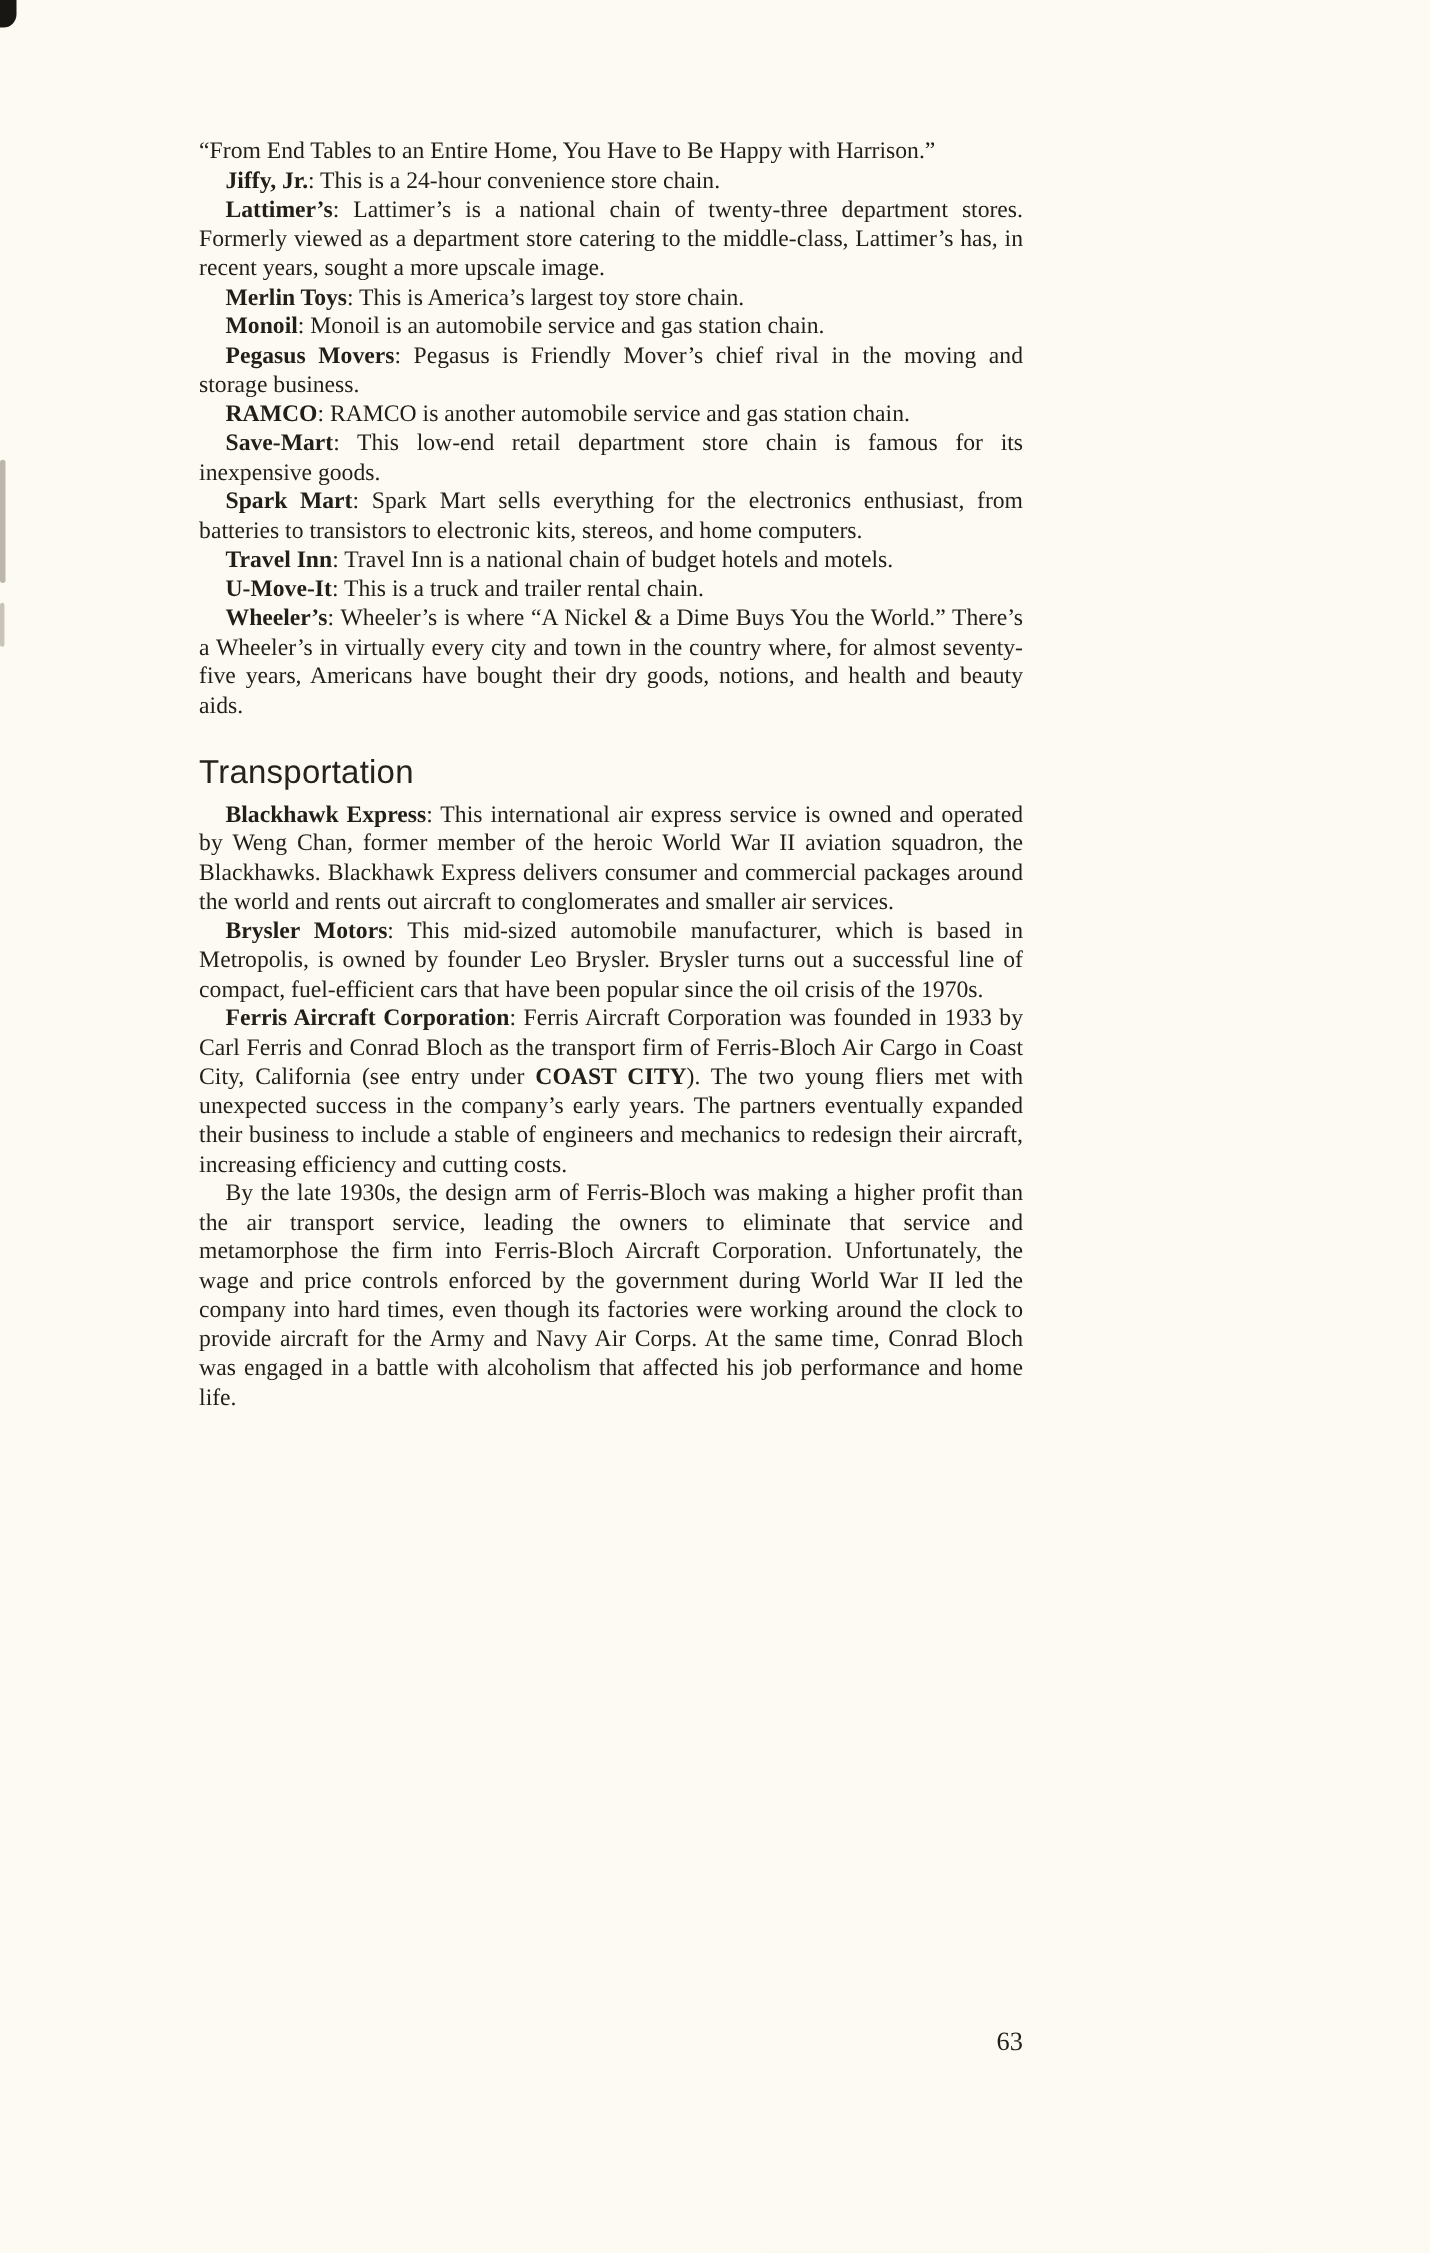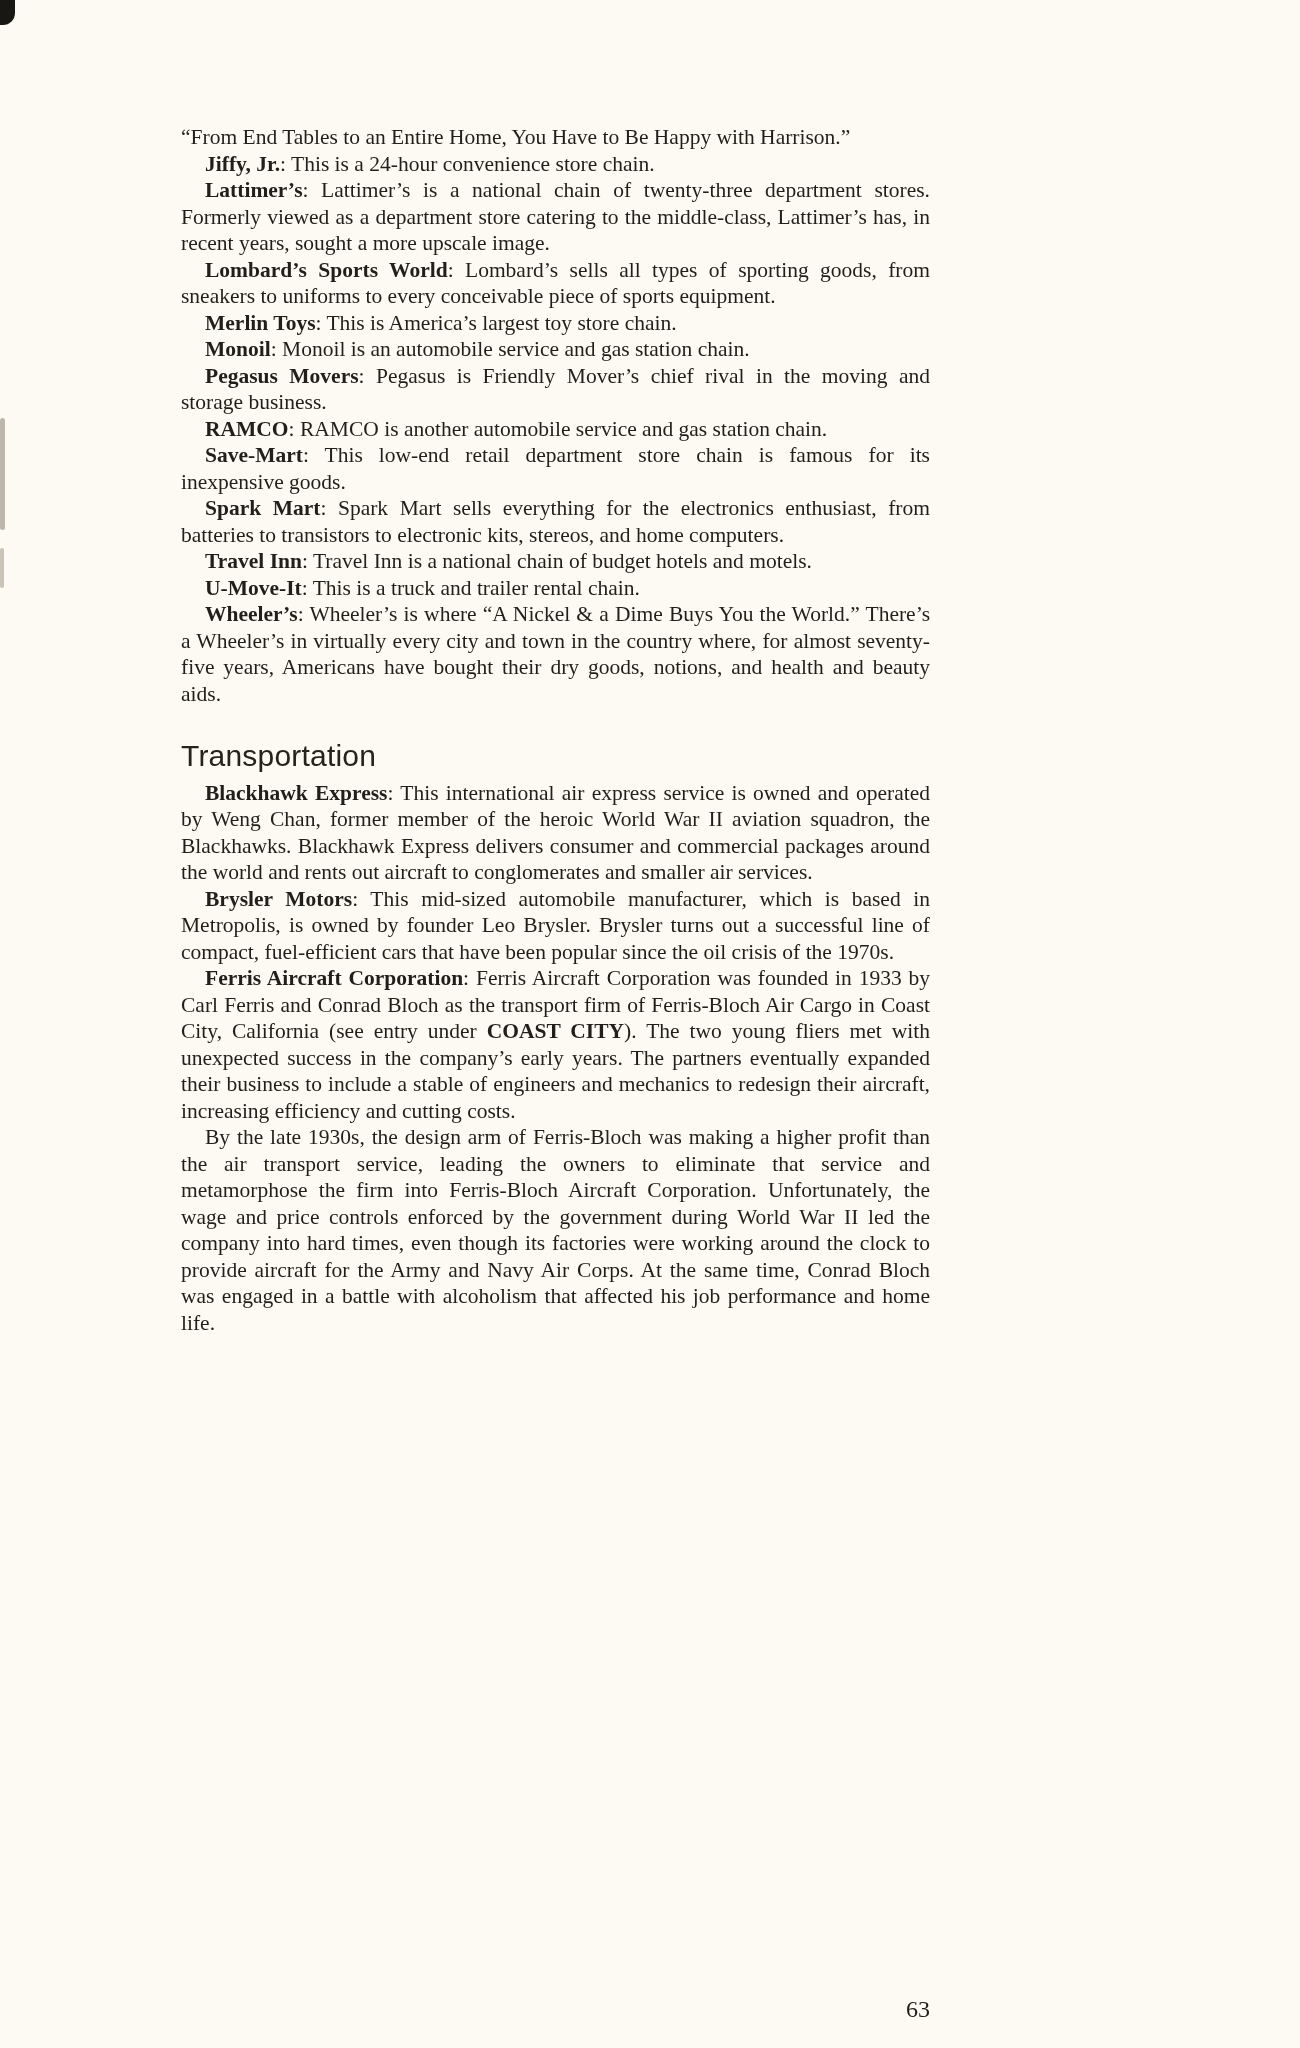--- a/index.html
+++ b/index.html
@@ -41,21 +41,21 @@
     font-weight: 400;
     color: #26221c;
     margin: 36px 0 10px 0;
     text-indent: 0;
     text-align: left;
     letter-spacing: 0.2px;
   }
   .pagenum {
     position: absolute;
     left: 181px;
-    top: 1996px;
+    top: 1844px;
     width: 749px;
     text-align: right;
     font-size: 24px;
     color: #221e19;
   }
   .artifact { position: absolute; }
   .artifact-corner {
     left: 0; top: 0;
     width: 15px; height: 25px;
     background: #191713;
@@ -84,21 +84,20 @@
   <div class="artifact artifact-edge-2"></div>
 
   <main class="textblock">
 
     <p class="flush">“From End Tables to an Entire Home, You Have to Be Happy with Harrison.”</p>
 
     <p><b class="term">Jiffy, Jr.</b><span>: This is a 24-hour convenience store chain.</span></p>
 
     <p><b class="term">Lattimer’s</b><span>: Lattimer’s is a national chain of twenty-three department stores. Formerly viewed as a department store catering to the middle-class, Lattimer’s has, in recent years, sought a more upscale image.</span></p>
 
-    <p><b class="term">Lombard’s Sports World</b><span>: Lombard’s sells all types of sporting goods, from sneakers to uniforms to every conceivable piece of sports equipment.</span></p>
 
     <p><b class="term">Merlin Toys</b><span>: This is America’s largest toy store chain.</span></p>
 
     <p><b class="term">Monoil</b><span>: Monoil is an automobile service and gas station chain.</span></p>
 
     <p><b class="term">Pegasus Movers</b><span>: Pegasus is Friendly Mover’s chief rival in the moving and storage business.</span></p>
 
     <p><b class="term">RAMCO</b><span>: RAMCO is another automobile service and gas station chain.</span></p>
 
     <p><b class="term">Save-Mart</b><span>: This low-end retail department store chain is famous for its inexpensive goods.</span></p>

